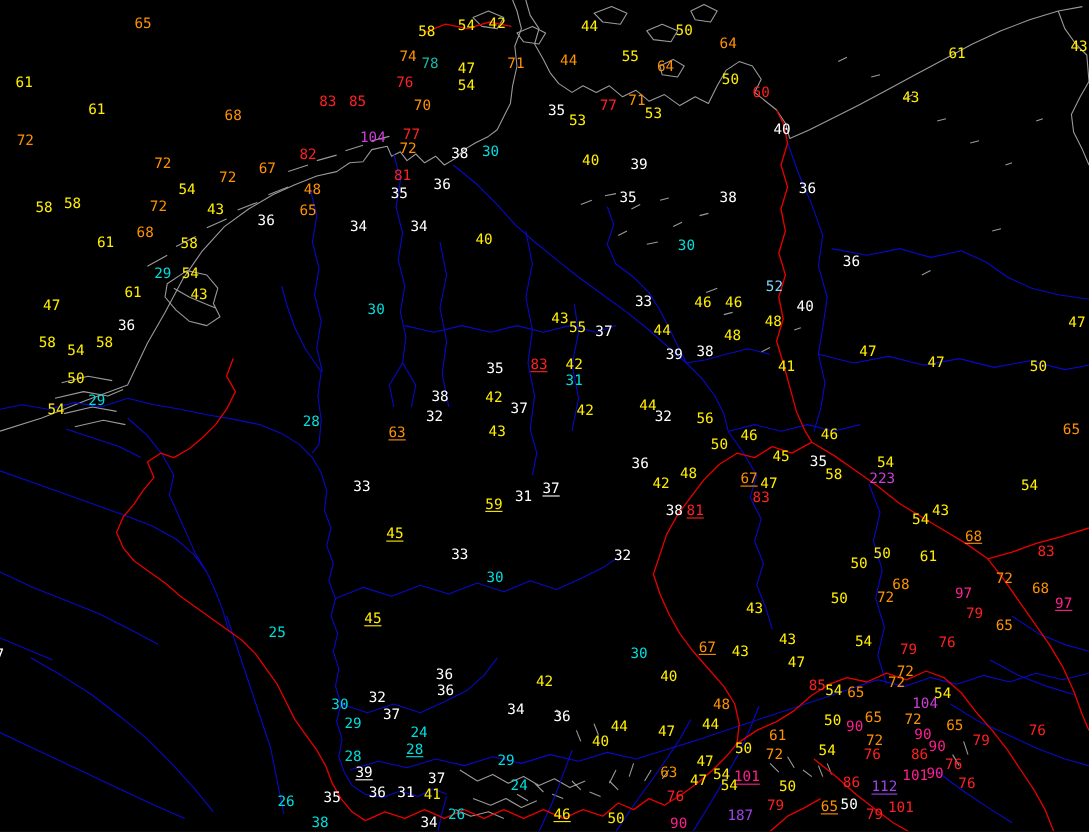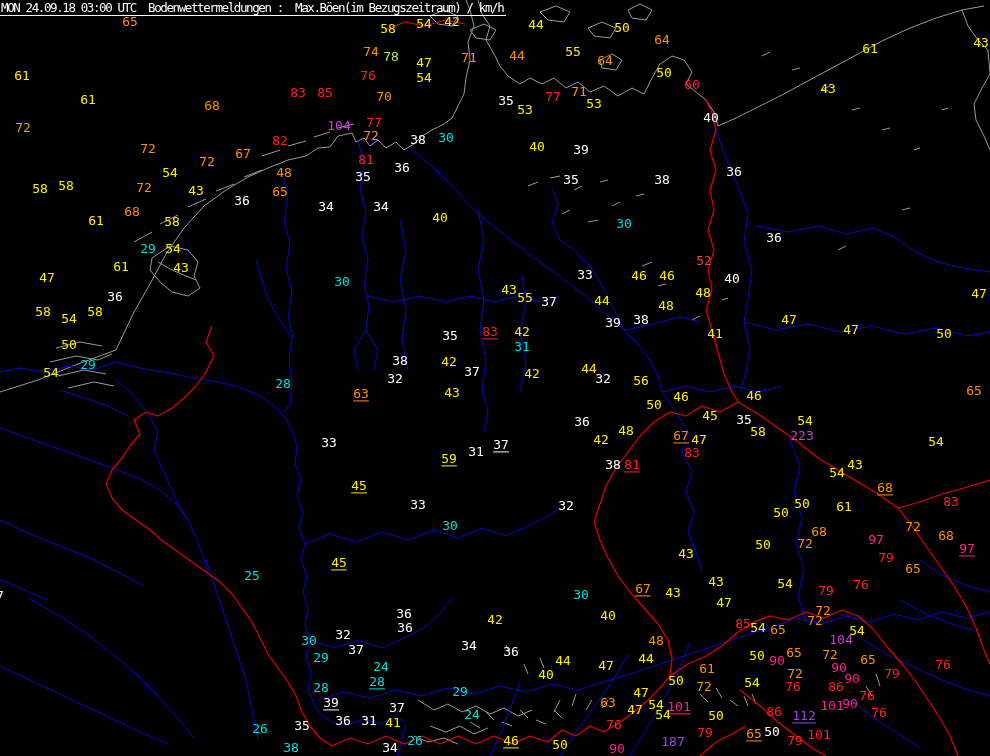--- a/index.html
+++ b/index.html
@@ -85,21 +85,21 @@
       <span class="st" style="left: 170px; top: 174px; color: rgb(255, 238, 0);">54</span>
       <span class="st" style="left: 144px; top: 189px; color: rgb(255, 145, 0);">72</span>
       <span class="st" style="left: 40px; top: 190px; color: rgb(255, 238, 0);">58</span>
       <span class="st" style="left: 66px; top: 187px; color: rgb(255, 238, 0);">58</span>
       <span class="st" style="left: 196px; top: 192px; color: rgb(255, 238, 0);">43</span>
       <span class="st" style="left: 242px; top: 202px; color: rgb(255, 255, 255);">36</span>
       <span class="st" style="left: 388px; top: 30px; color: rgb(255, 238, 0);">58</span>
       <span class="st" style="left: 424px; top: 25px; color: rgb(255, 238, 0);">54</span>
       <span class="st" style="left: 452px; top: 23px; color: rgb(255, 238, 0);">42</span>
       <span class="st" style="left: 371px; top: 53px; color: rgb(255, 145, 0);">74</span>
-      <span class="st" style="left: 391px; top: 59px; color: #bef264; font-family: Liberation Mono, monospace;">78</span>
+      <span class="st" style="left: 391px; top: 59px; color: #14b8a6;">78</span>
       <span class="st" style="left: 424px; top: 64px; color: rgb(255, 238, 0);">47</span>
       <span class="st" style="left: 469px; top: 59px; color: rgb(255, 145, 0);">71</span>
       <span class="st" style="left: 368px; top: 77px; color: rgb(255, 32, 32);">76</span>
       <span class="st" style="left: 424px; top: 79px; color: rgb(255, 238, 0);">54</span>
       <span class="st" style="left: 298px; top: 94px; color: rgb(255, 32, 32);">83</span>
       <span class="st" style="left: 325px; top: 94px; color: rgb(255, 32, 32);">85</span>
       <span class="st" style="left: 384px; top: 98px; color: rgb(255, 145, 0);">70</span>
       <span class="st" style="left: 339px; top: 127px; color: rgb(205, 63, 216);">104</span>
       <span class="st" style="left: 374px; top: 124px; color: rgb(255, 32, 32);">77</span>
       <span class="st" style="left: 371px; top: 137px; color: rgb(255, 145, 0);">72</span>
@@ -152,21 +152,21 @@
       <span class="st" style="left: 440px; top: 219px; color: rgb(255, 238, 0);">40</span>
       <span class="st" style="left: 342px; top: 283px; color: rgb(0, 222, 222);">30</span>
       <span class="st" style="left: 450px; top: 337px; color: rgb(255, 255, 255);">35</span>
       <span class="st ul" style="left: 490px; top: 333px; color: rgb(255, 32, 32);">83</span>
       <span class="st" style="left: 400px; top: 362px; color: rgb(255, 255, 255);">38</span>
       <span class="st" style="left: 449px; top: 363px; color: rgb(255, 238, 0);">42</span>
       <span class="st" style="left: 472px; top: 373px; color: rgb(255, 255, 255);">37</span>
       <span class="st" style="left: 395px; top: 380px; color: rgb(255, 255, 255);">32</span>
       <span class="st" style="left: 283px; top: 385px; color: rgb(0, 222, 222);">28</span>
       <span class="st" style="left: 624px; top: 225px; color: rgb(0, 222, 222);">30</span>
-      <span class="st" style="left: 704px; top: 262px; color: #ef4444;">52</span>
+      <span class="st" style="left: 704px; top: 262px; color: #7dd3fc;">52</span>
       <span class="st" style="left: 585px; top: 276px; color: rgb(255, 255, 255);">33</span>
       <span class="st" style="left: 639px; top: 277px; color: rgb(255, 238, 0);">46</span>
       <span class="st" style="left: 667px; top: 277px; color: rgb(255, 238, 0);">46</span>
       <span class="st" style="left: 732px; top: 280px; color: rgb(255, 255, 255);">40</span>
       <span class="st" style="left: 509px; top: 291px; color: rgb(255, 238, 0);">43</span>
       <span class="st" style="left: 525px; top: 299px; color: rgb(255, 238, 0);">55</span>
       <span class="st" style="left: 703px; top: 294px; color: rgb(255, 238, 0);">48</span>
       <span class="st" style="left: 549px; top: 303px; color: rgb(255, 255, 255);">37</span>
       <span class="st" style="left: 602px; top: 302px; color: rgb(255, 238, 0);">44</span>
       <span class="st" style="left: 666px; top: 307px; color: rgb(255, 238, 0);">48</span>
@@ -311,15 +311,14 @@
       <span class="st" style="left: 850px; top: 705px; color: rgb(255, 31, 143);">90</span>
       <span class="st" style="left: 879px; top: 714px; color: rgb(255, 32, 32);">76</span>
       <span class="st ul" style="left: 804px; top: 717px; color: rgb(155, 68, 232);">112</span>
       <span class="st ul" style="left: 754px; top: 735px; color: rgb(255, 145, 0);">65</span>
       <span class="st" style="left: 772px; top: 733px; color: rgb(255, 255, 255);">50</span>
       <span class="st" style="left: 795px; top: 742px; color: rgb(255, 32, 32);">79</span>
       <span class="st" style="left: 819px; top: 736px; color: rgb(255, 32, 32);">101</span>
       <span class="st" style="left: -4px; top: 597px; color: rgb(255, 255, 255);">47</span>
     </div>
 
-  <div class="titlebar">MON 24.09.18 03:00 UTC  Bodenwettermeldungen :  Max.Böen(im Bezugszeitraum) / km/h</div>
 
 </div>
 
 </body></html>

